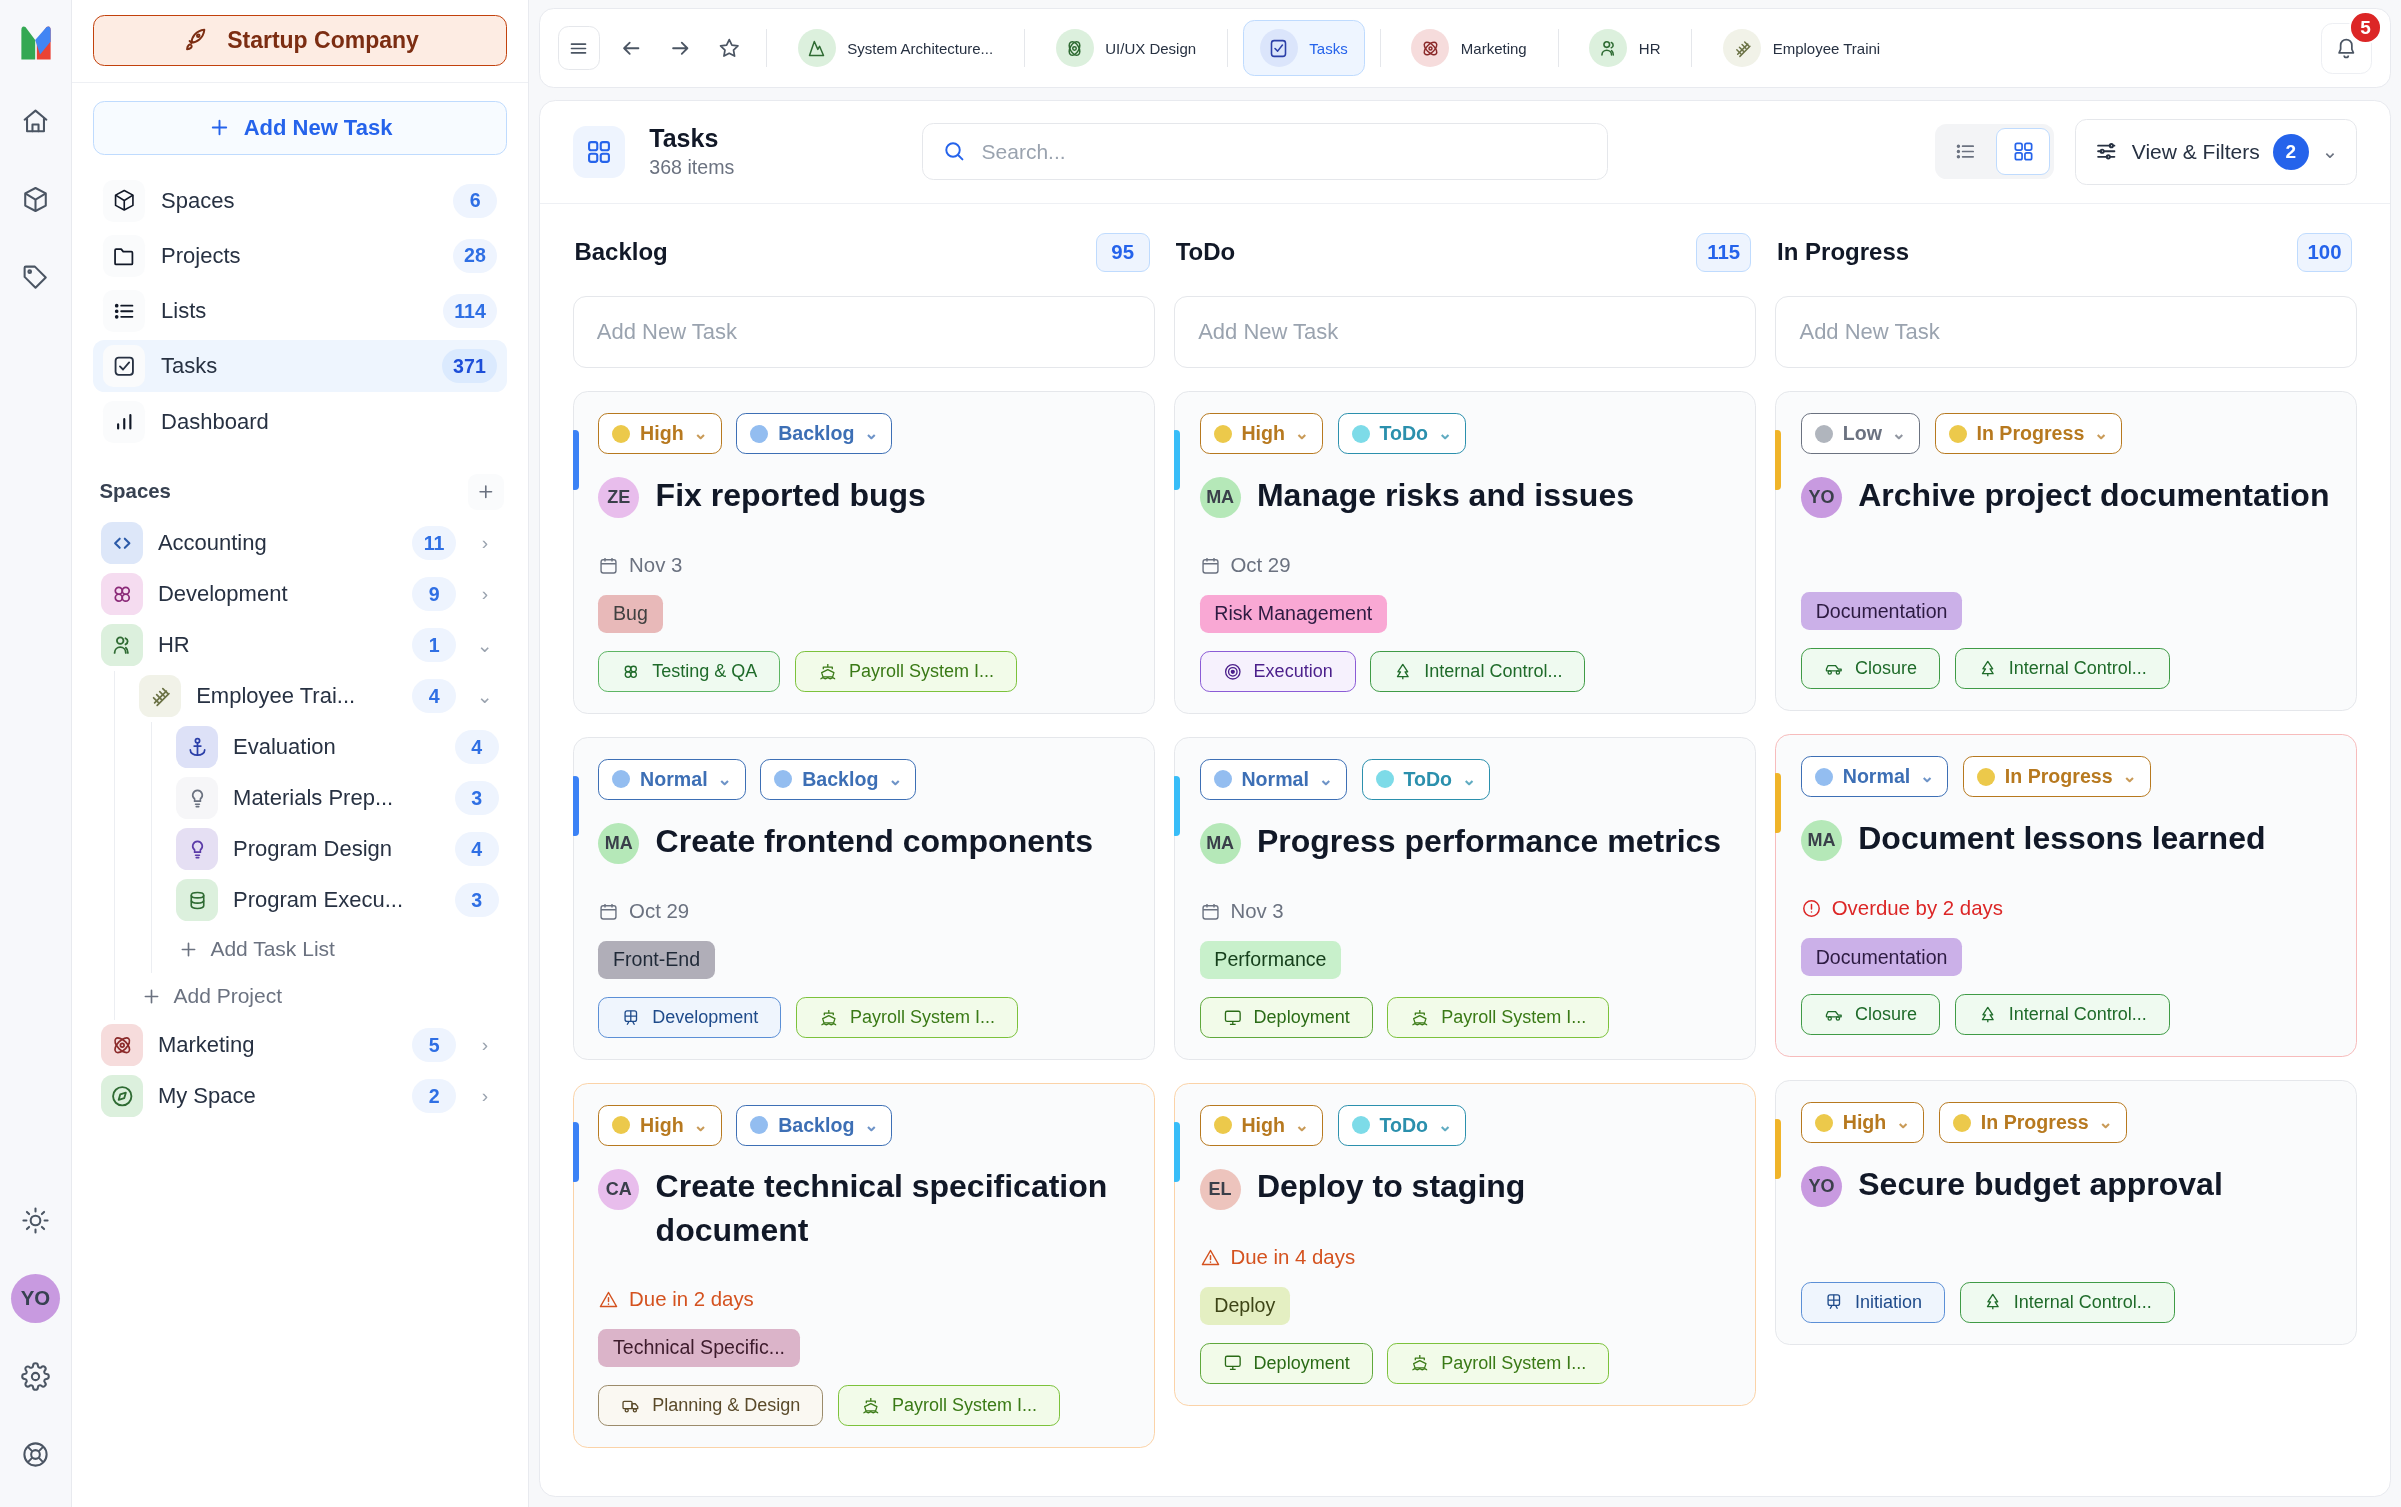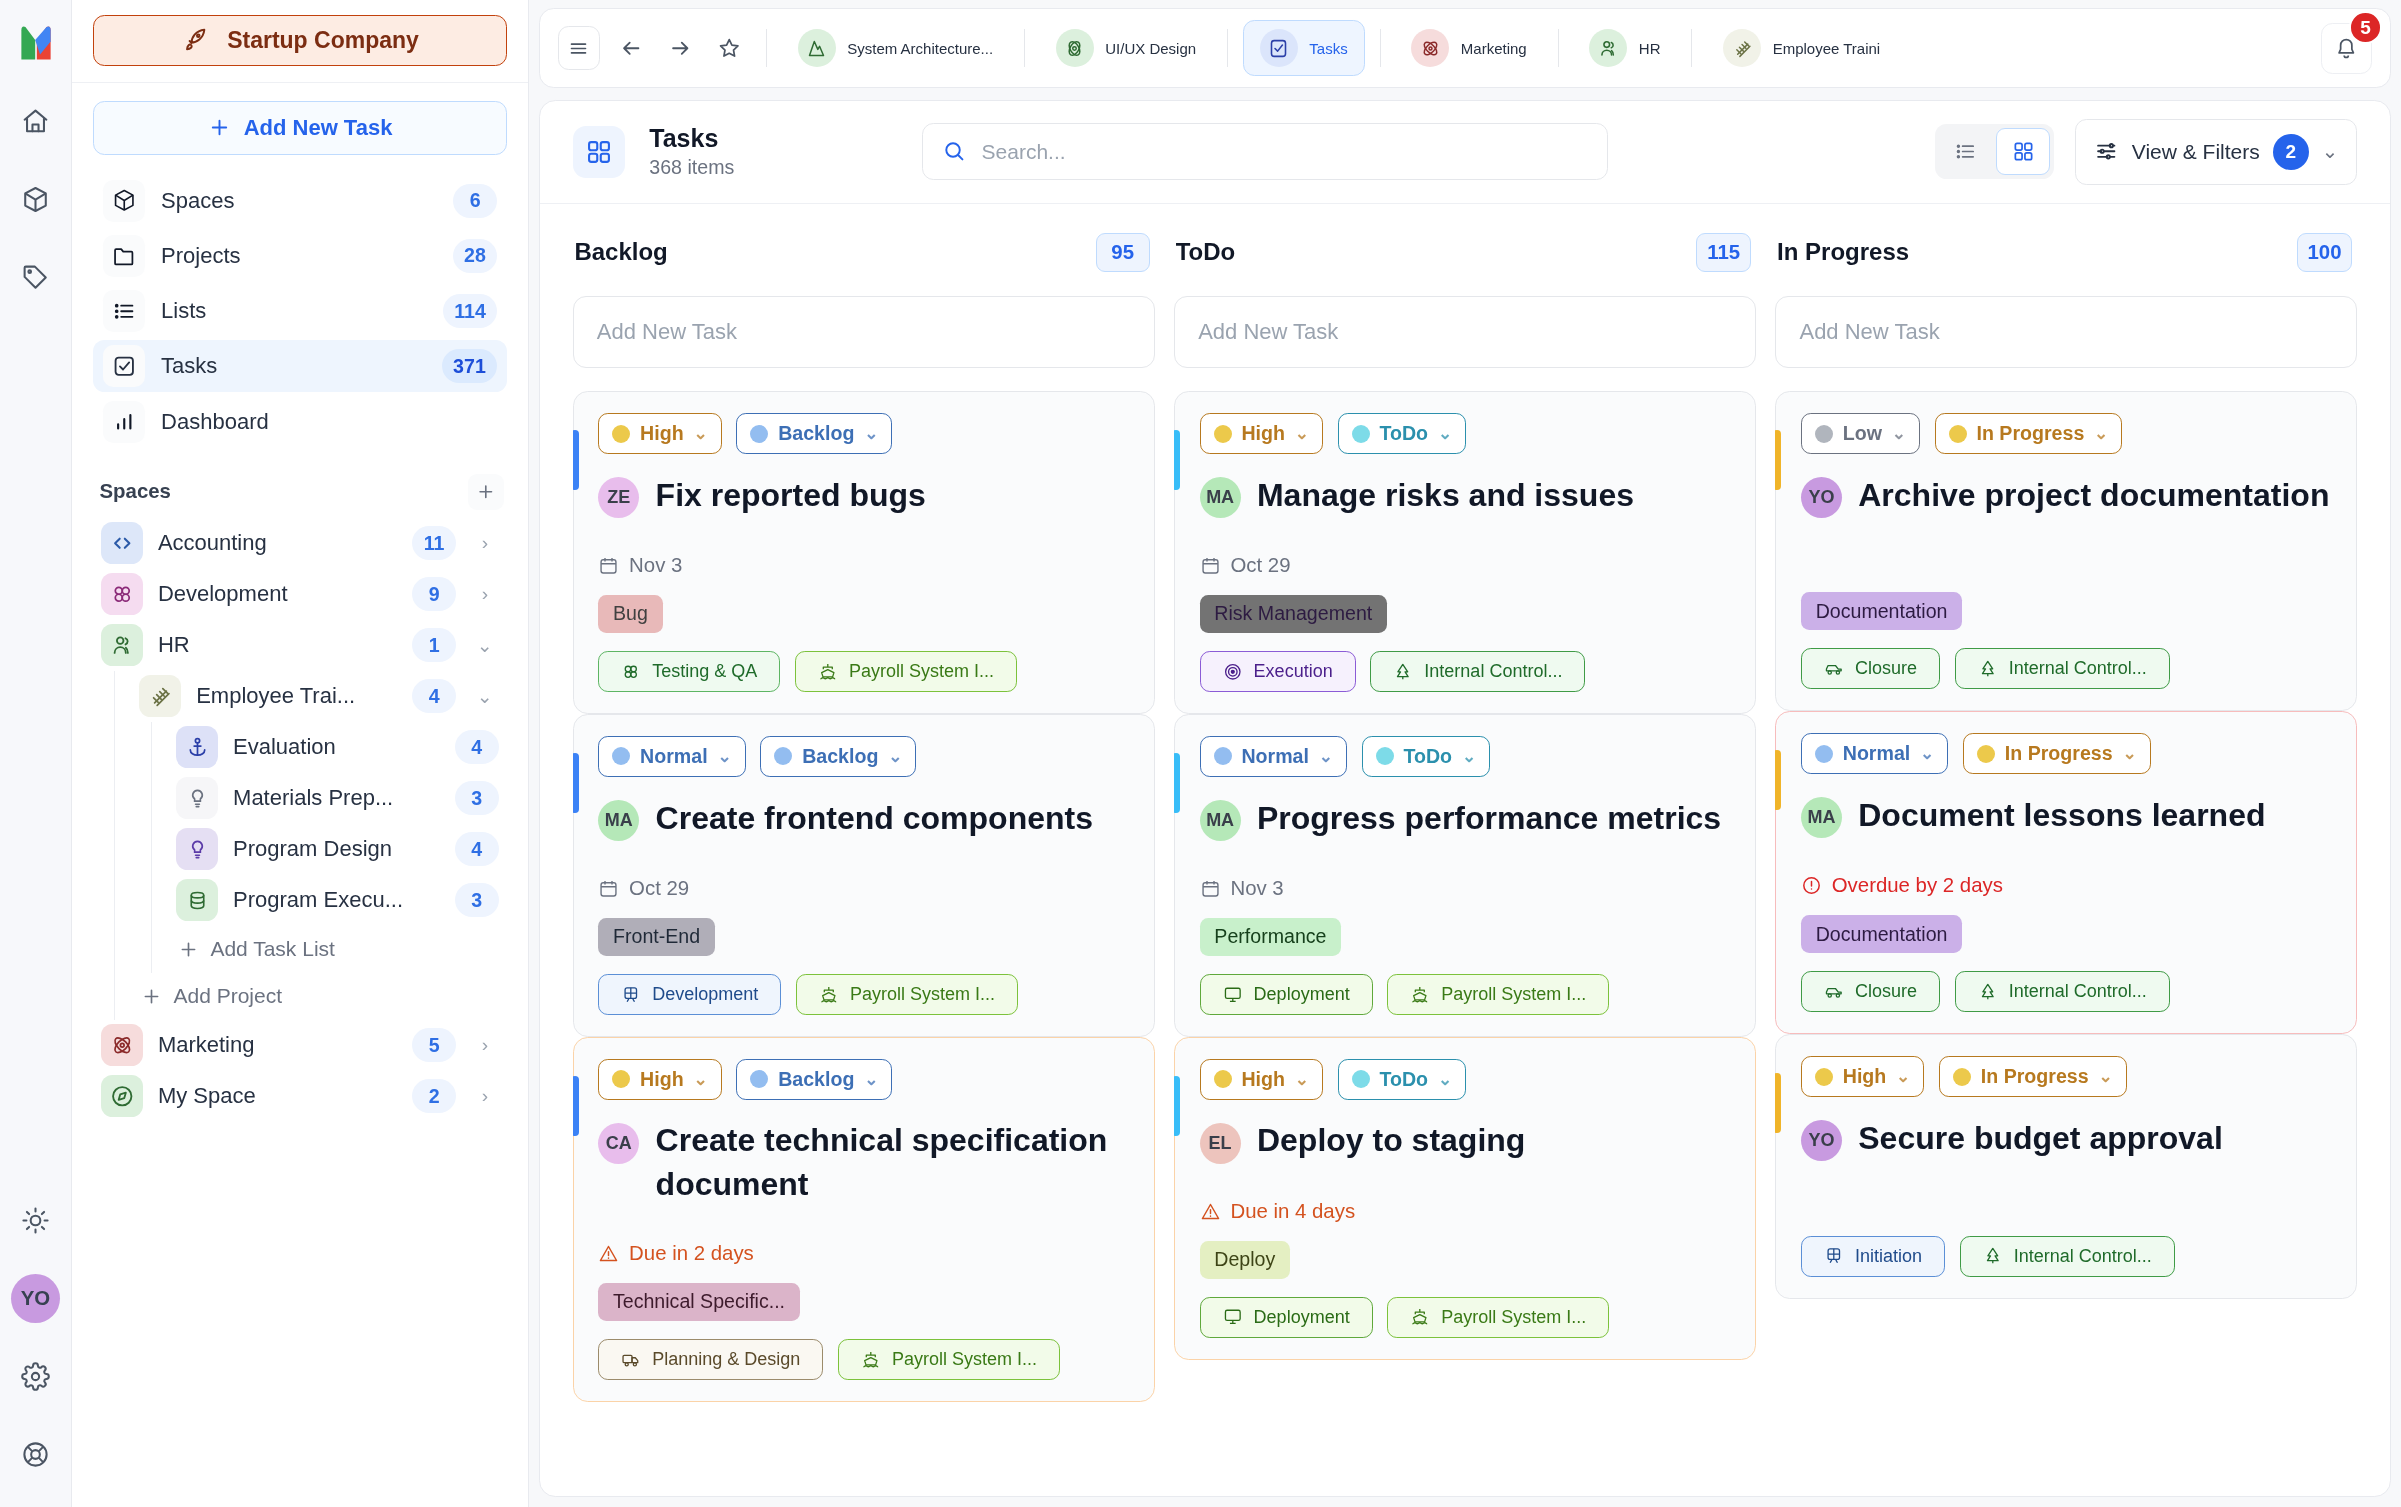--- a/index.html
+++ b/index.html
@@ -149,21 +149,21 @@
   .board { flex: 1 1 auto; display: flex; gap: 19.6px; padding: 29px 33px 0 33px; overflow: hidden; }
   .col { flex: 1 1 0; min-width: 0; display: flex; flex-direction: column; }
   .col-head { display: flex; align-items: center; justify-content: space-between; padding: 0 4.9px 0 1.6px; margin-bottom: 24.5px; }
   .col-title { font-size: 24px; font-weight: 700; color: #111827; }
   .col-count { min-width: 54px; height: 39px; border: 0.8px solid #bfdbfe; border-radius: 9px; background:#eef4fe; color:#2563eb; font-size:20.4px; font-weight:600; display:flex; align-items:center; justify-content:center; padding: 0 9.8px; }
   .col-add {
     height: 72px; border: 0.8px solid #e5e7eb; border-radius: 13px; background:#fff;
     display: flex; align-items: center; padding: 0 23px; color: #9aa3af; font-size: 22px;
     margin-bottom: 23px; cursor: text;
   }
-  .col-body { display: flex; flex-direction: column; overflow: hidden; }
+  .col-body { display: flex; flex-direction: column; gap: 23px; overflow: hidden; }
 
   .card {
     position: relative; background: #fafbfc; border: 0.8px solid #e5e7eb;
     border-radius: 14.7px; padding: 21px 21px 21px 24.5px; cursor: pointer;
   }
   .card.due { border-color: #fbd3a8; }
   .card.overdue { border-color: #f7bcbc; }
   .accent { position: absolute; left: -3.3px; top: 38px; width: 8.2px; height: 60px; border-radius: 4.9px; }
   .card-tags { display: flex; gap: 14.7px; margin-bottom: 19.6px; flex-wrap: wrap; }
   .pill {
@@ -819,21 +819,21 @@
                 <div class="card-spacer"></div>
                 <div class="meta-row">
                   <span>
                     <svg width="21" height="21" viewBox="0 0 24 24" fill="none" stroke="currentColor" stroke-width="1.6" stroke-linejoin="round">
                       <rect x="3.5" y="5.5" width="17" height="15" rx="2.5"></rect>
                       <path d="M3.5 10h17M8 3.5v4M16 3.5v4"></path>
                     </svg>
                   </span>
                   <span>Oct 29</span>
                 </div>
-                <div><span class="label-chip" style="background:#737373;color:#2d1b42">Risk Management</span></div>
+                <div><span class="label-chip" style="background:#f9a8d4;color:#2d1b42">Risk Management</span></div>
                 <div class="chip-row">
                   <span class="chip" style="background:#f6f1fd;border-color:#8b5bd6;color:#4b1f8b">
                     <span>
                       <svg width="19.6" height="19.6" viewBox="0 0 24 24" fill="none" stroke="currentColor" stroke-width="1.6">
                         <circle cx="12" cy="12" r="8.8"></circle>
                         <circle cx="12" cy="12" r="5.2"></circle>
                         <circle cx="12" cy="12" r="1.8" fill="currentColor"></circle>
                       </svg>
                     </span>
                     <span>Execution</span>

